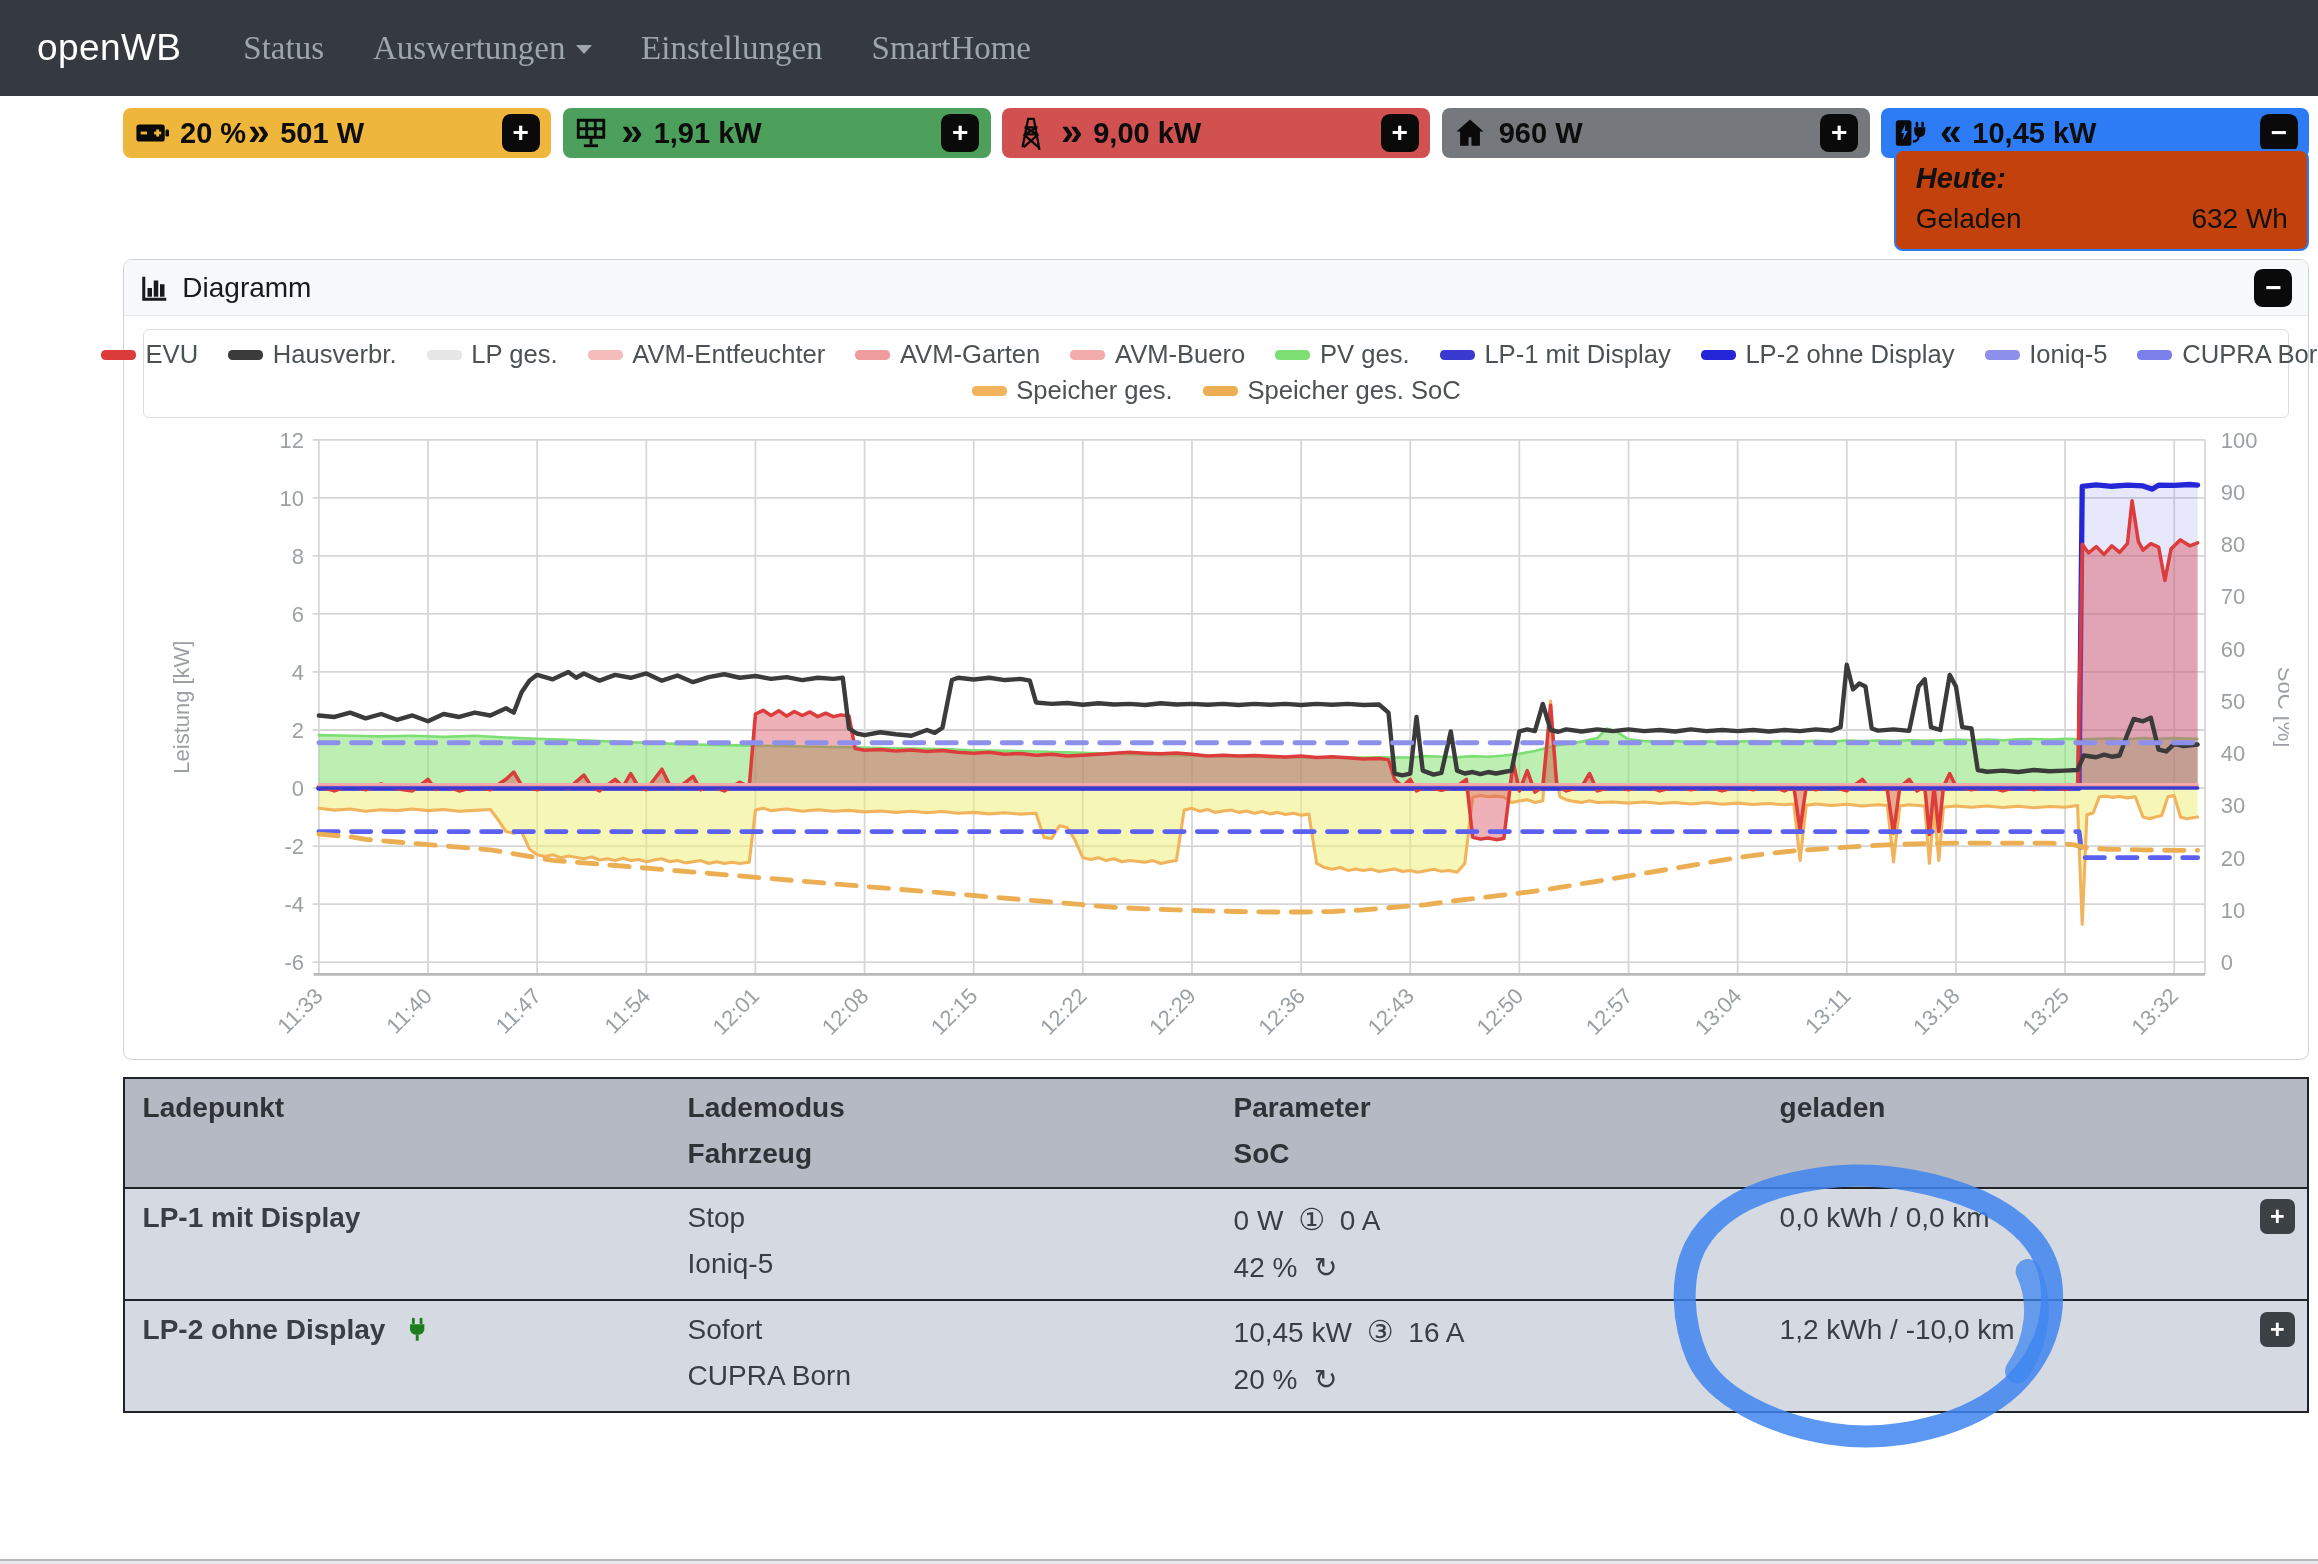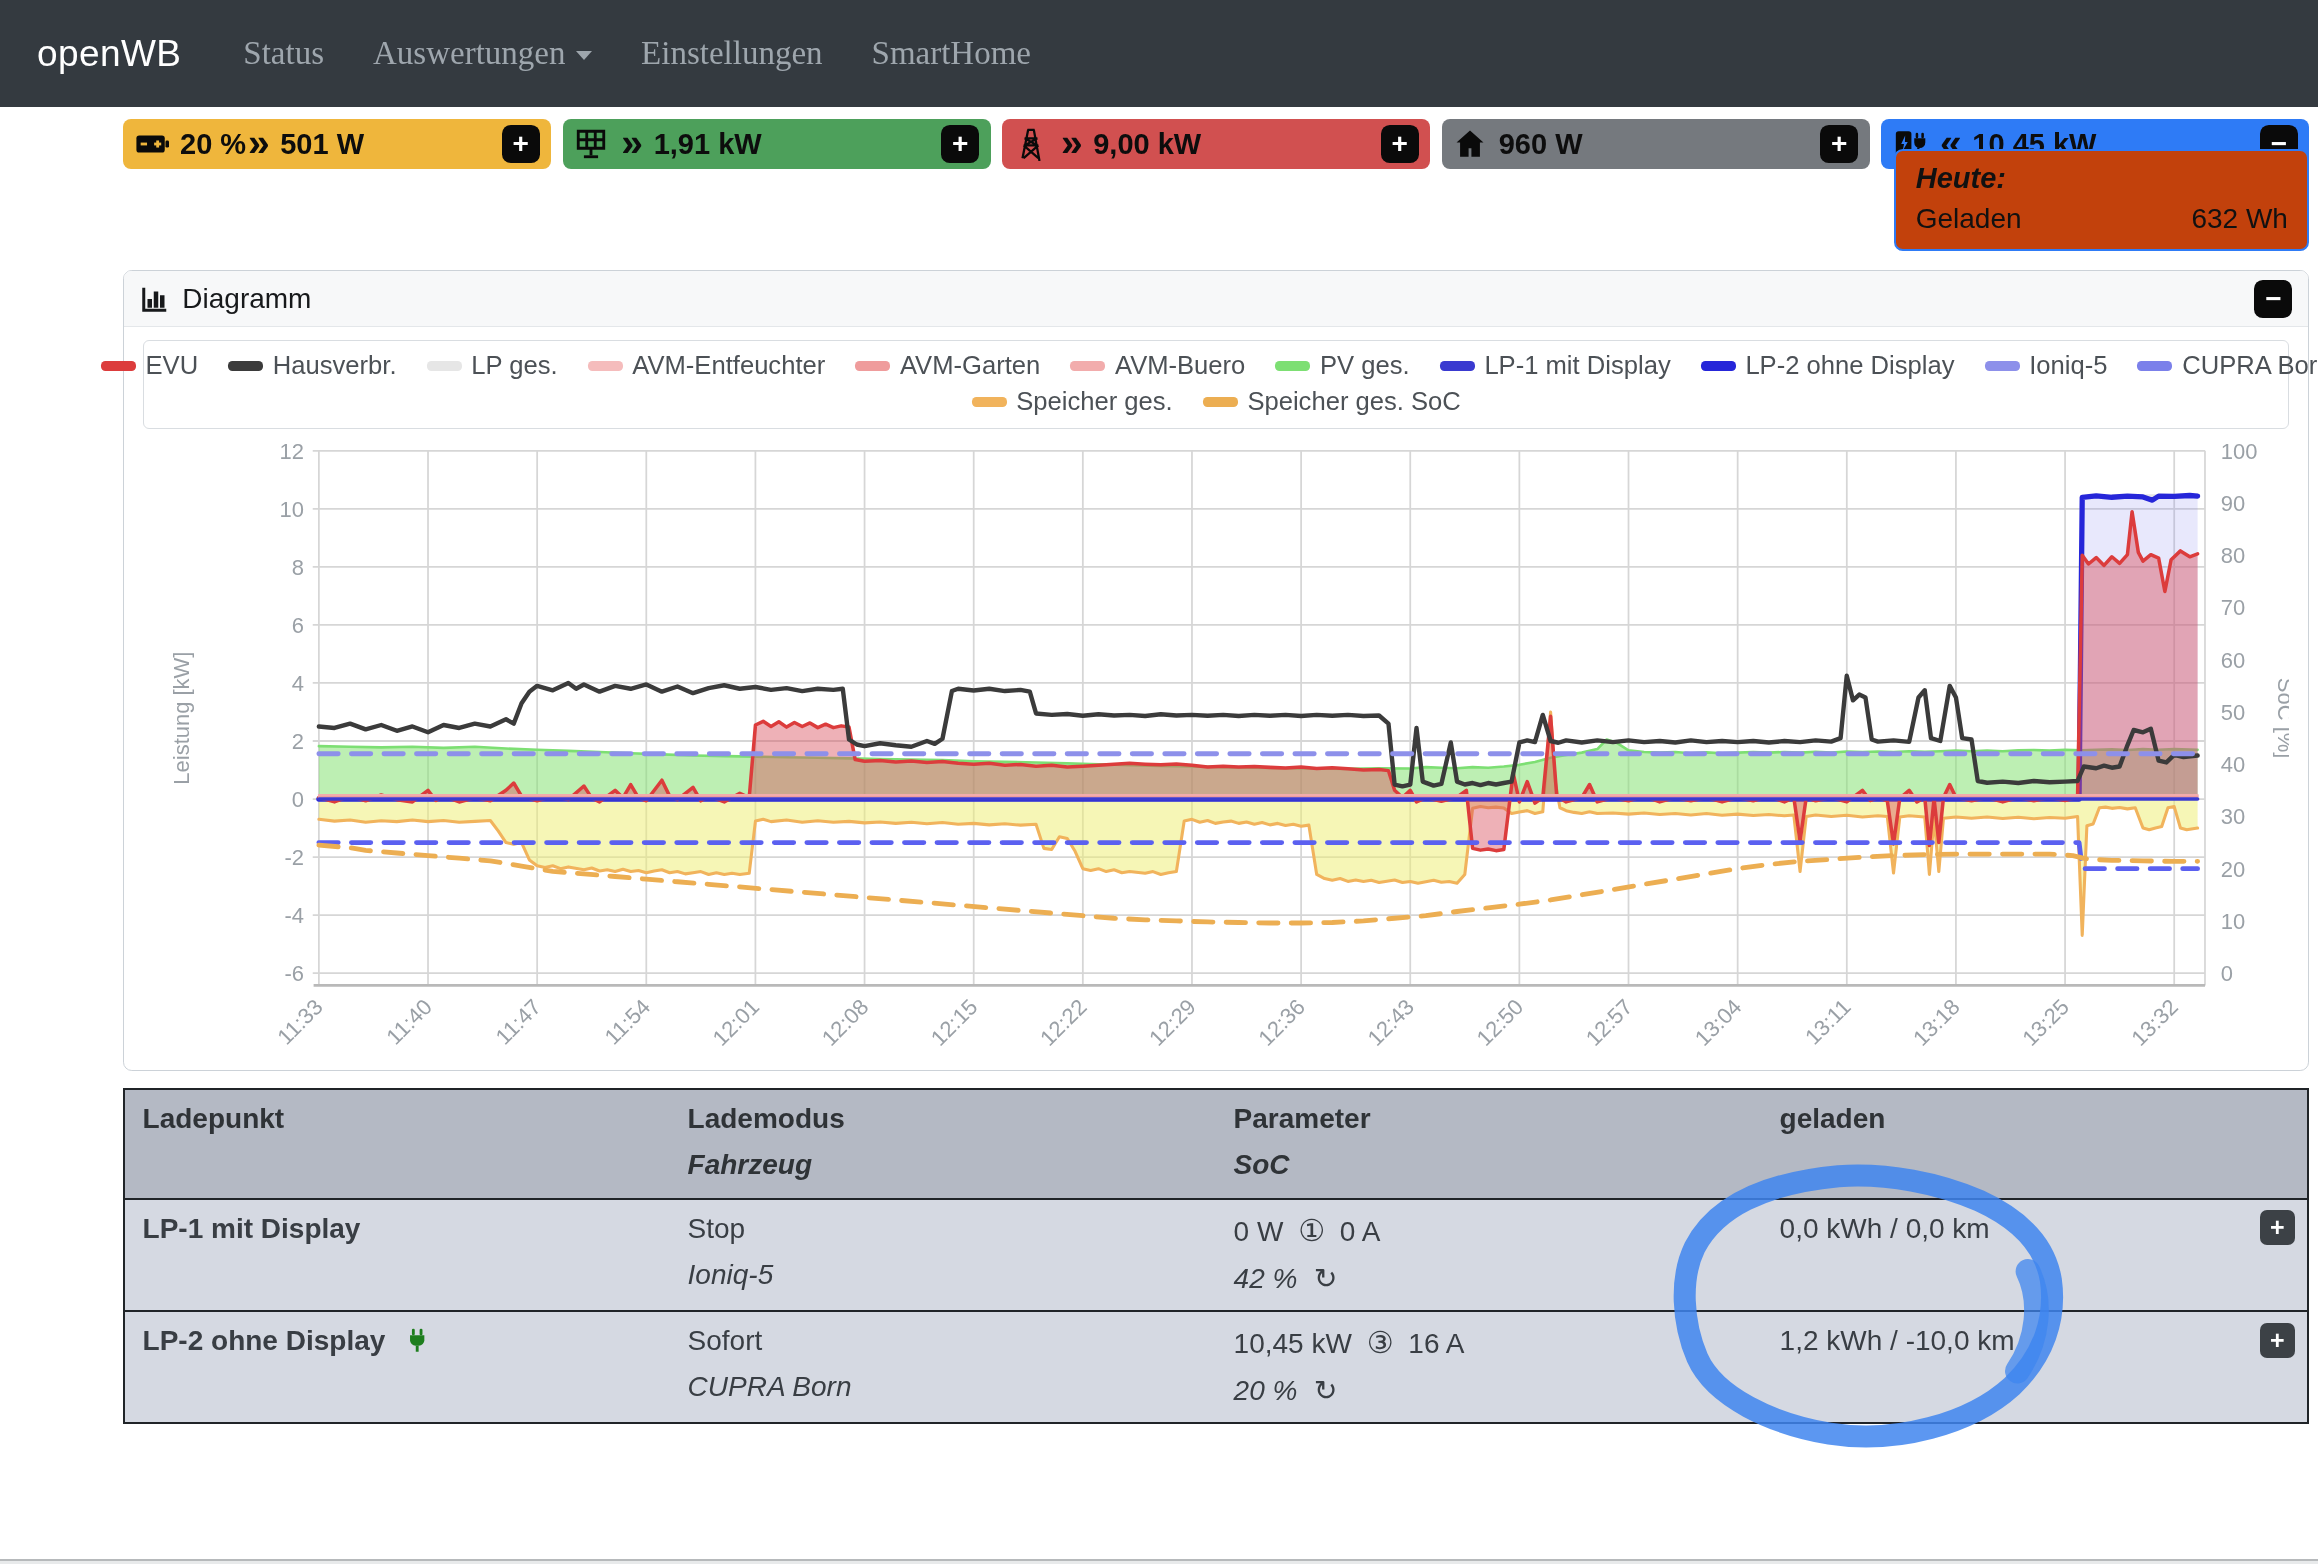--- a/index.html
+++ b/index.html
@@ -2,21 +2,21 @@
 <html style="font-size:14px"><head>
 <meta charset="utf-8">
 <style>
   html,body{margin:0;padding:0;}
   body{
     width:2319px;height:1565px;position:relative;overflow:hidden;
     background:#ffffff;font-family:"Liberation Sans","DejaVu Sans",sans-serif;
     -webkit-font-smoothing:antialiased;
   }
   
-  .navbar{height:107px;background:#343a40;display:flex;align-items:center;padding:11px 37px;box-sizing:border-box;}
+  .navbar{height:96px;background:#343a40;display:flex;align-items:center;padding:11px 37px;box-sizing:border-box;}
   .brand{color:#ffffff;font-size:37px;font-weight:500;margin-right:62px;letter-spacing:0.4px;}
   .nav-item{color:#9ea6ad;font-size:33px;margin-right:49px;cursor:pointer;display:flex;align-items:center;text-decoration:none;font-family:Liberation Serif, serif;}
   .caret{display:inline-block;width:0;height:0;border-left:8px solid transparent;border-right:8px solid transparent;border-top:9.7px solid #9ea6ad;margin-left:10.6px;margin-top:3.5px;}
   
   .badges{display:flex;gap:11.5px;margin:12.3px 9.7px 0 123px;height:50px;}
   .badge{flex:1;display:flex;align-items:center;padding:0 11.5px;border-radius:8px;color:#0d0d0d;font-size:29px;font-weight:600;box-sizing:border-box;cursor:pointer;}
   .badge svg{width:34px;height:34px;margin-right:11.5px;flex:0 0 auto;}
   .chev{font-size:39px;font-weight:700;margin:0 10.6px 0 1.8px;line-height:1;transform:translateY(-1.8px);}
   .sq-btn{margin-left:auto;width:38px;height:38px;background:#0a0a0a;color:#fff;border:none;border-radius:8.8px;font-size:28px;font-weight:700;line-height:38px;text-align:center;padding:0;cursor:pointer;font-family:inherit;}
   
@@ -33,21 +33,21 @@
   .lg-row{display:flex;justify-content:center;gap:30px;font-size:25.6px;color:#4c5156;flex-wrap:nowrap;}
   .lg-item{display:flex;align-items:center;gap:9.7px;cursor:pointer;white-space:nowrap;}
   .lg-swatch{width:35px;height:9.7px;border-radius:4.4px;flex:0 0 auto;}
   #chart{width:100%;display:block;margin-top:5.3px;}
   
   .lp-table{position:relative;margin:17.6px 9.7px 0 123px;width:2186px;border-collapse:collapse;table-layout:fixed;padding-left:26px;}
   .lp-table th,.lp-table td{width:25%;text-align:left;vertical-align:top;padding:13.2px 17.6px;font-size:28px;color:#393e44;box-sizing:border-box;}
   .lp-table thead th{background:#b4b9c4;font-weight:700;color:#2f3337;border:none;}
   .lp-table tbody tr{background:#d5d9e2;border-top:2.6px solid #202428;}
   .lp-table{border:2.6px solid #202428;border-radius:5.3px;}
-  .l2{margin-top:14px;min-height:35px;font-style:italic;}
+  .l2{margin-top:14px;min-height:35px;}
   .bold{font-weight:700;}
   .cell-rel{position:relative;}
   .row-btn{position:absolute;top:10.6px;right:12.3px;width:35px;height:35px;background:#3c4146;color:#fff;border:none;border-radius:7px;font-size:25px;font-weight:700;line-height:35px;text-align:center;padding:0;cursor:pointer;font-family:inherit;}
   .plug-ico{display:inline-block;vertical-align:-3.5px;margin-left:10.6px;}
   .refresh{font-size:28px;margin-left:8.8px;cursor:pointer;}
   .phase{font-size:30px;margin:0 7px;}
   
   #overlay{position:absolute;left:0;top:0;width:2319px;height:1565px;pointer-events:none;z-index:30;}
   .footer-line{position:absolute;left:0;top:1559px;width:100%;height:2.6px;background:#b6b9bb;}
   .footer-strip{position:absolute;left:0;top:1561px;width:100%;height:3.5px;background:#e8eaeb;}

